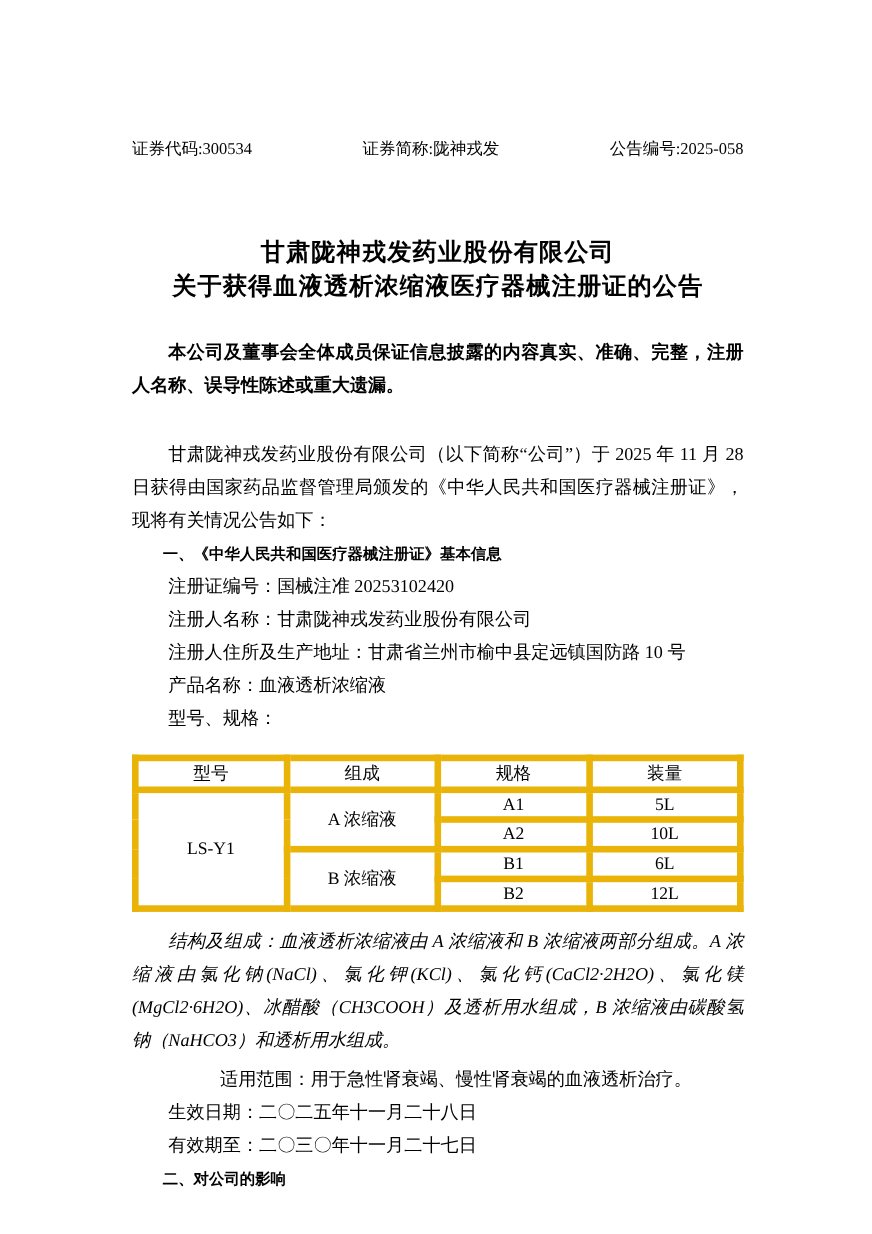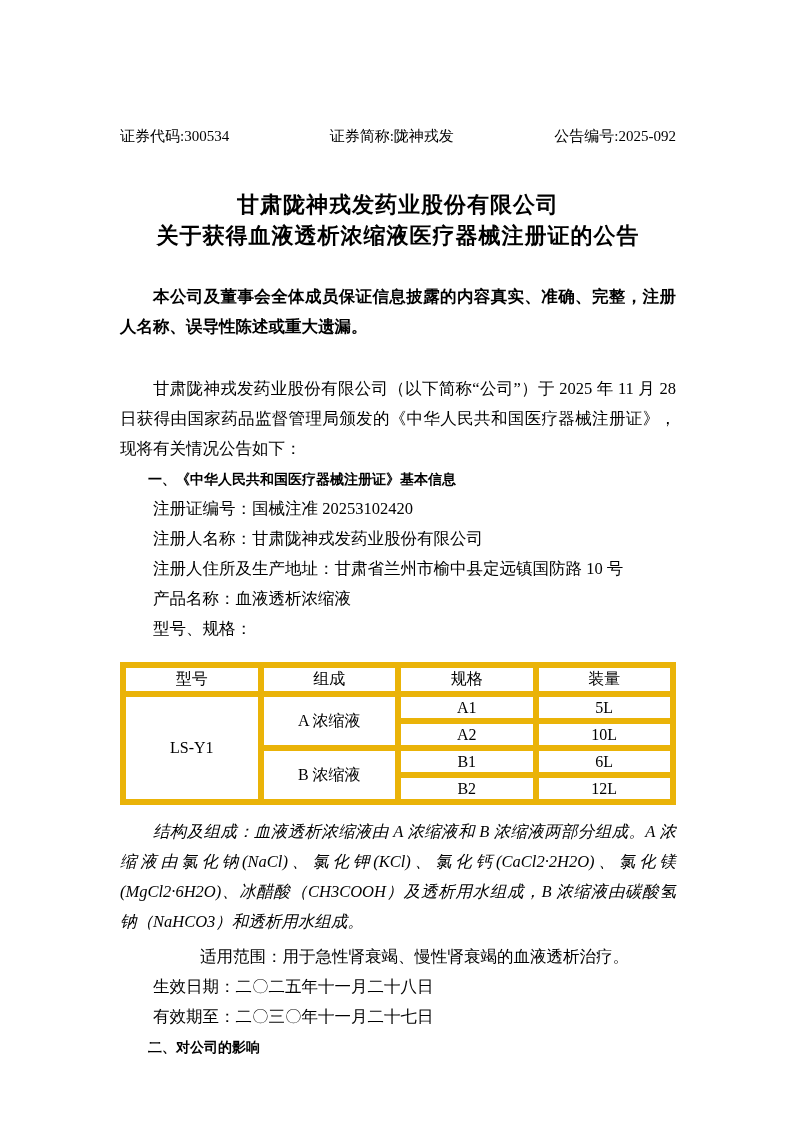--- a/index.html
+++ b/index.html
@@ -25,21 +25,21 @@
     margin-top:24px;
   }
   .hei{font-family:"Liberation Sans","DejaVu Sans",sans-serif;font-weight:700;}
   .title{
     margin:0;
     font-size:22px;
     line-height:31px;
     text-align:center;
     letter-spacing:1px;
   }
-  .title-first{margin-top:43px;}
+  .title-first{margin-top:67px;}
   .notice{
     margin:30px 0 0;
     line-height:30px;
     text-indent:2em;
     text-align:justify;
     font-size:16.5px;
   }
   .para{
     margin:33px 0 0;
     line-height:30px;
@@ -79,21 +79,21 @@
   .scope{margin-top:5px;text-align:center;}
 </style>
 </head>
 <body>
 
 <div class="page">
 
   <div class="doc-header">
     <span>证券代码:300534</span>
     <span>证券简称:陇神戎发</span>
-    <span>公告编号:2025-092</span>
+    <span>公告编号:2025-058</span>
   </div>
 
   <h1 class="title title-first hei">甘肃陇神戎发药业股份有限公司</h1>
   <h1 class="title hei">关于获得血液透析浓缩液医疗器械注册证的公告</h1>
 
   <p class="notice hei">本公司及董事会全体成员保证信息披露的内容真实、准确、完整，注册人名称、误导性陈述或重大遗漏。</p>
 
   <p class="para">甘肃陇神戎发药业股份有限公司（以下简称“公司”）于 2025 年 11 月 28 日获得由国家药品监督管理局颁发的《中华人民共和国医疗器械注册证》，现将有关情况公告如下：</p>
 
   <p class="heading hei">一、《中华人民共和国医疗器械注册证》基本信息</p>

